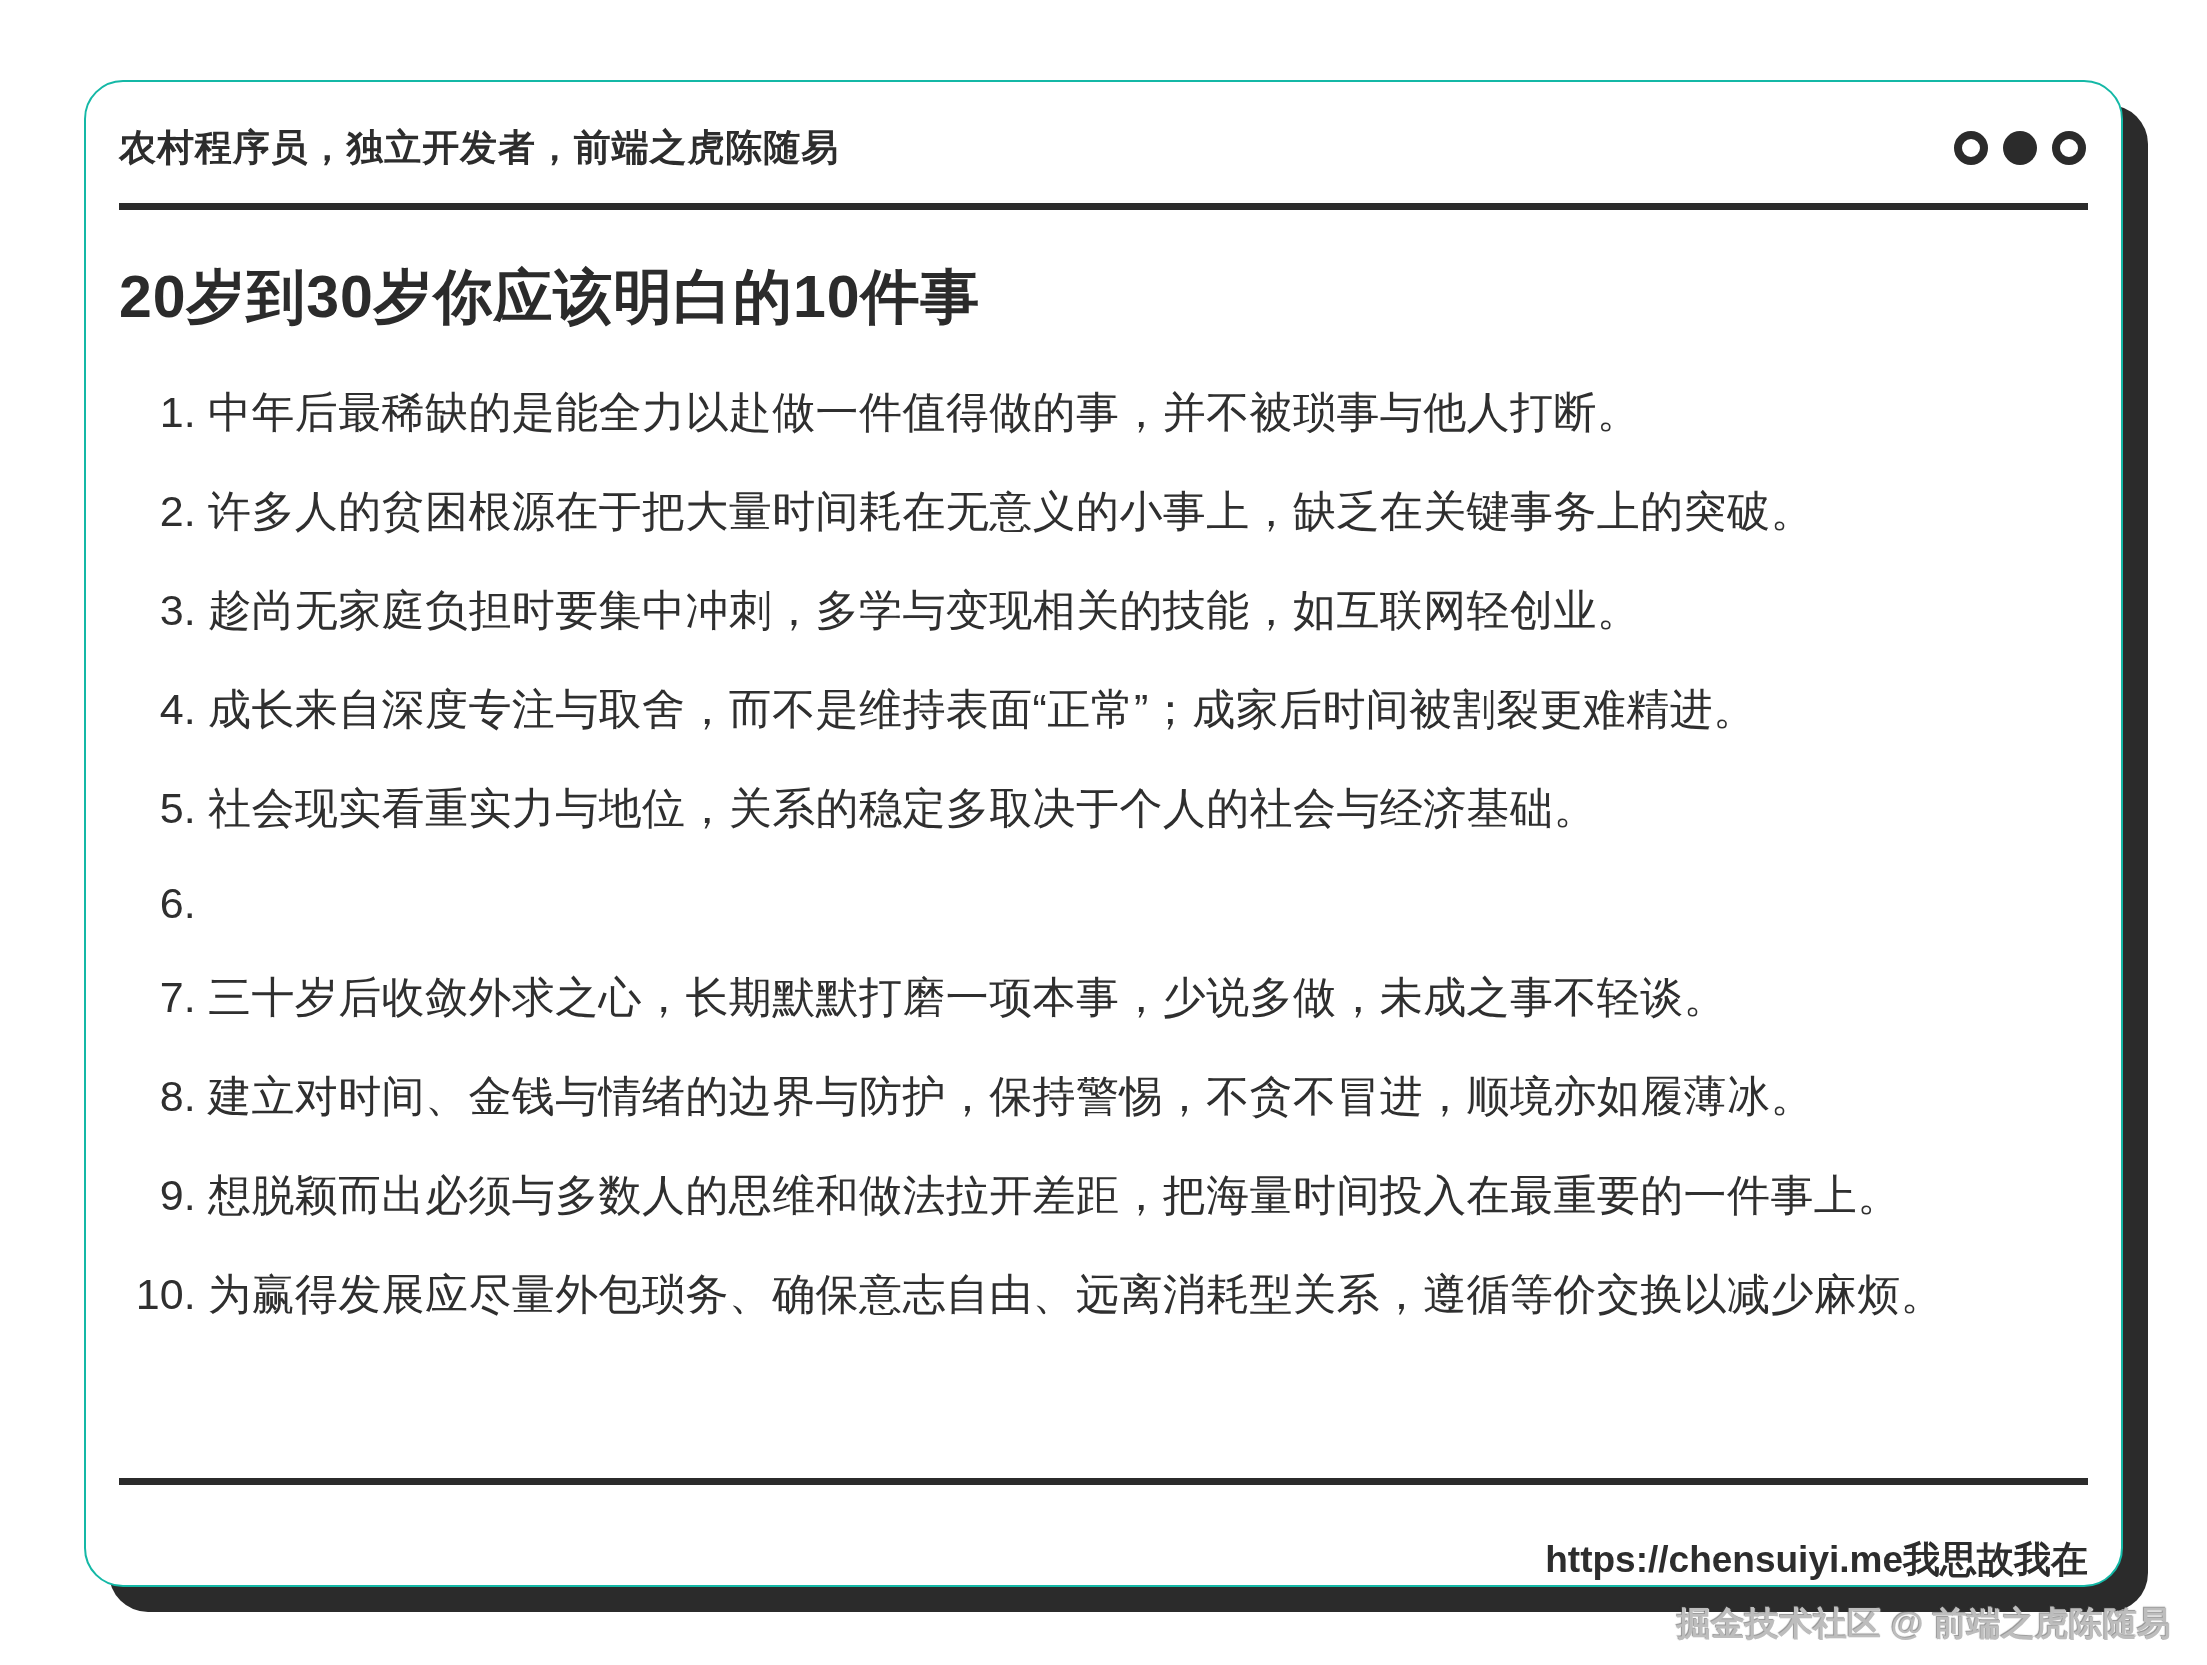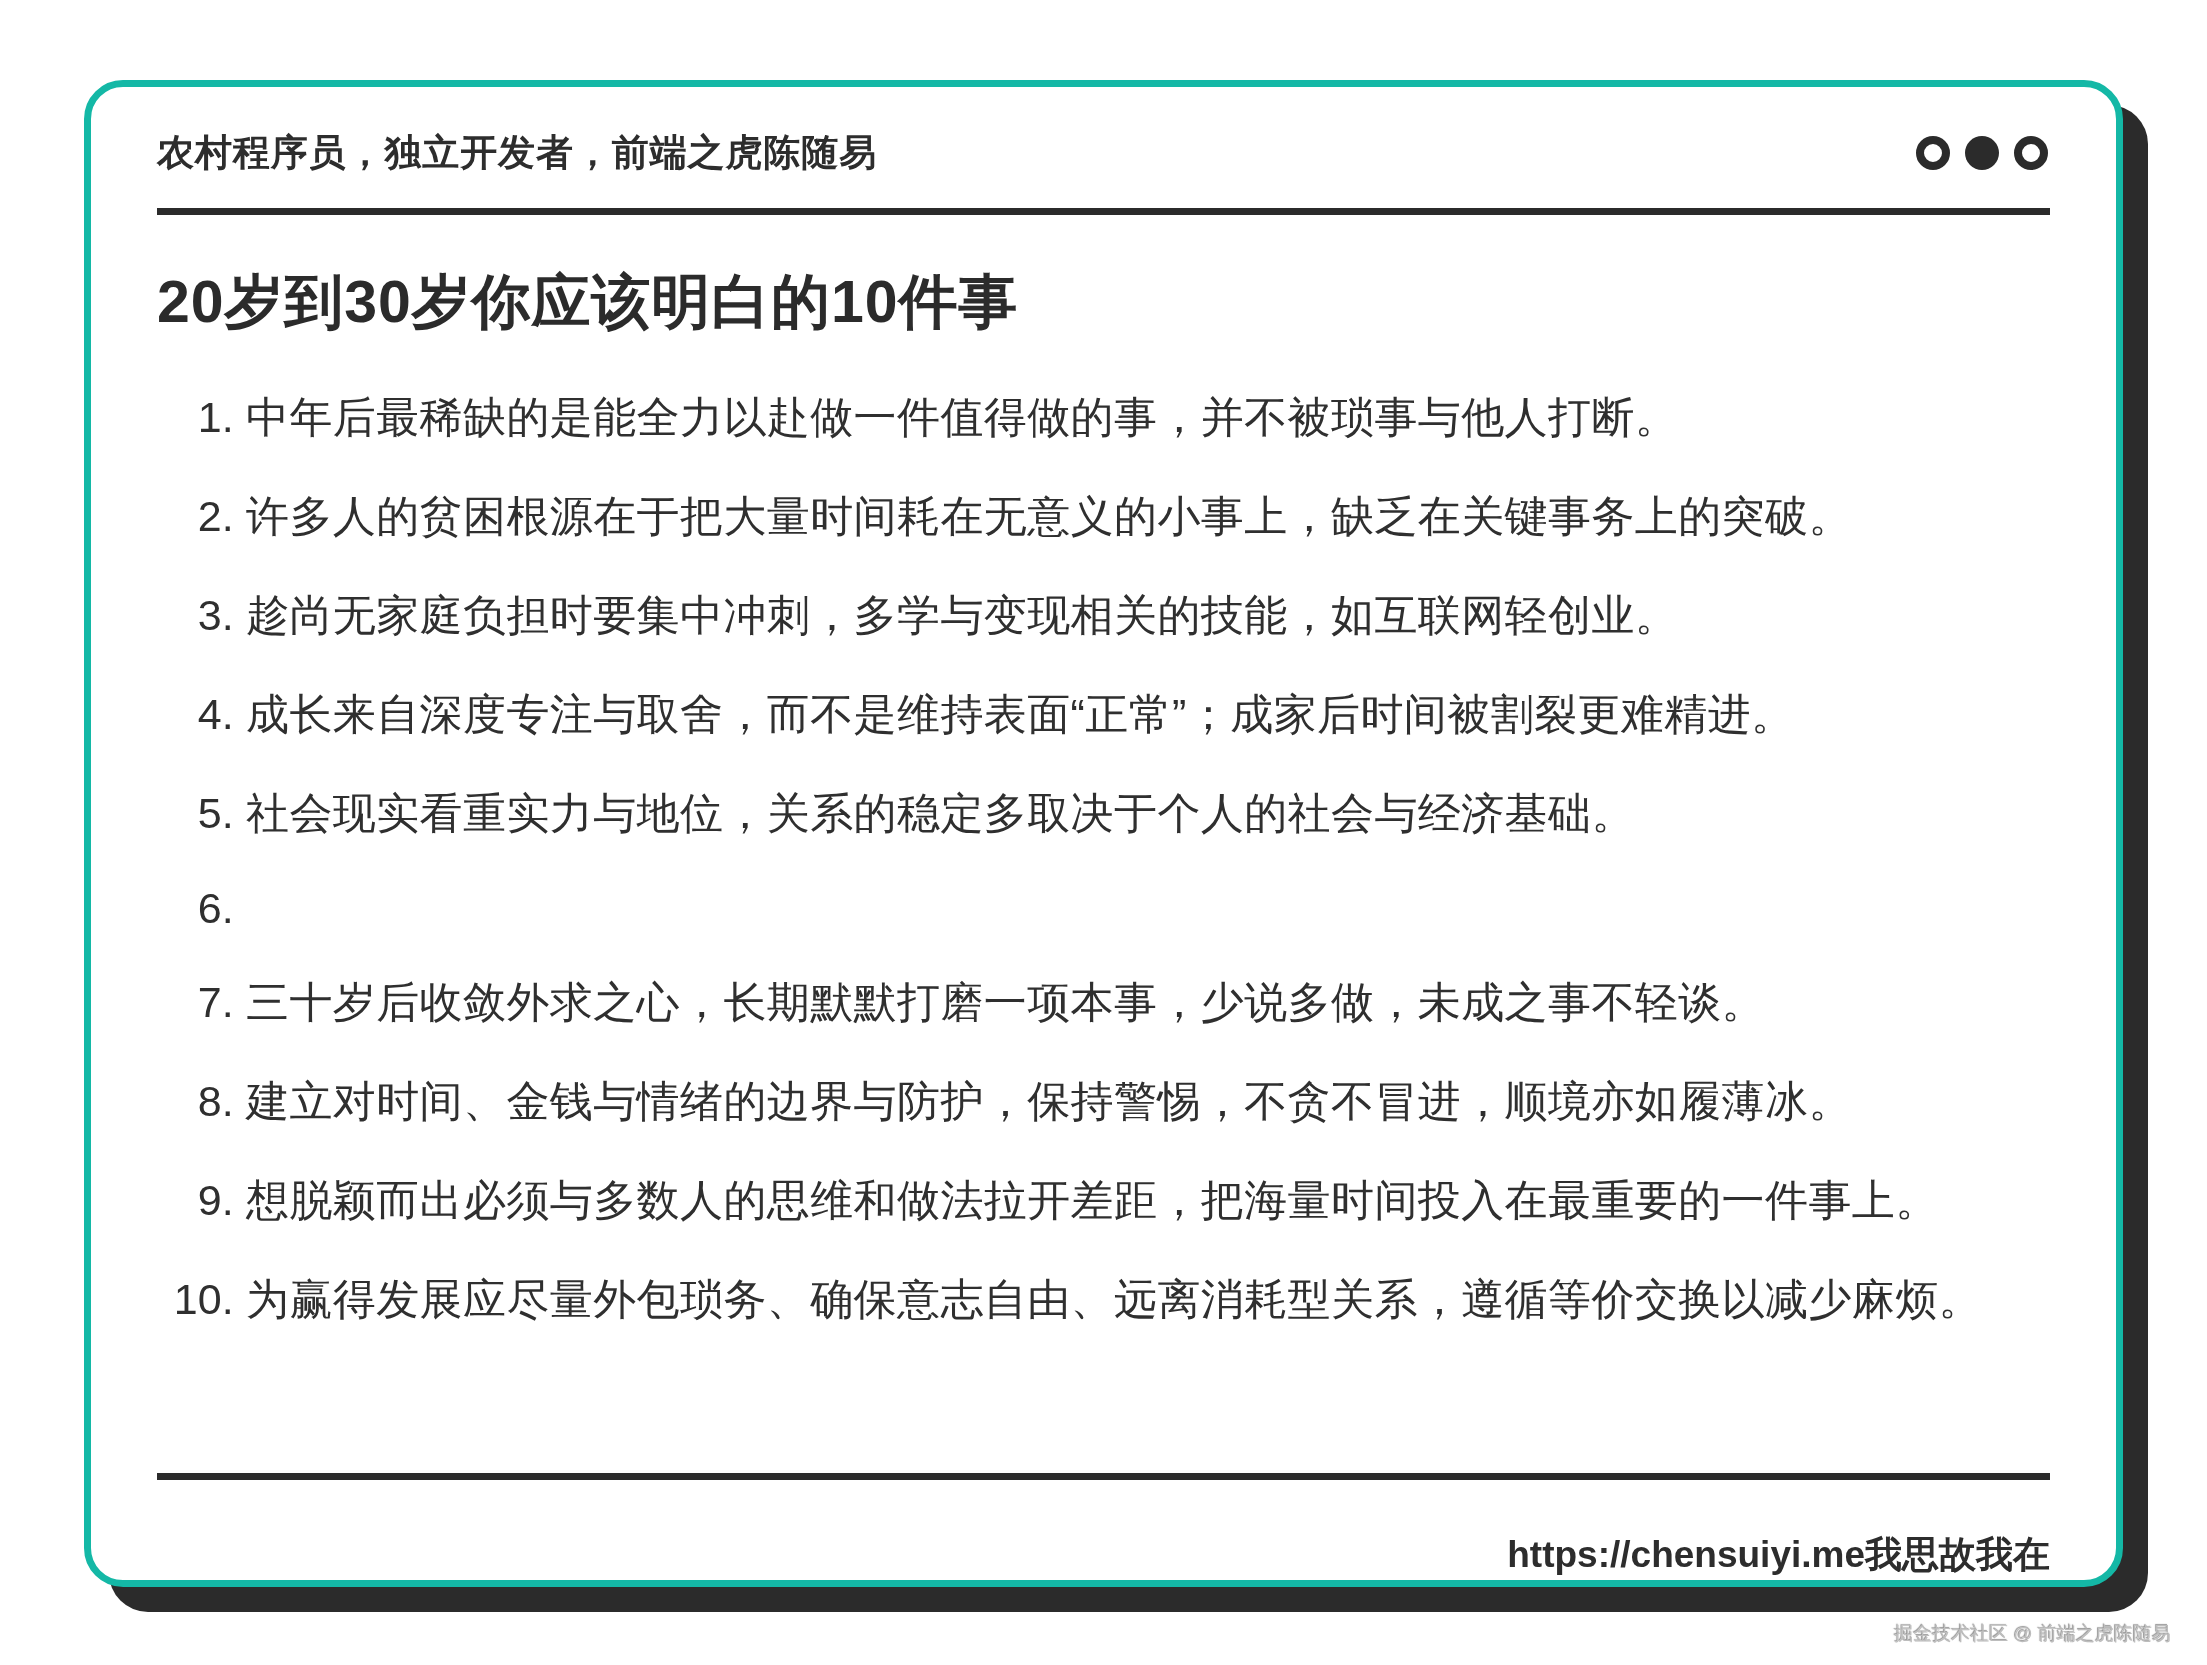--- a/index.html
+++ b/index.html
@@ -9,24 +9,24 @@
     font-family: "Liberation Sans", "DejaVu Sans", sans-serif;
     color: #2d2d2d;
     overflow: hidden;
     position: relative;
   }
   .card {
     position: absolute;
     left: 84px; top: 80px;
     width: 2039px; height: 1507px;
     background: #ffffff;
-    border: 7px solid #14b8a6;
+    border: 2px solid #14b8a6;
     border-radius: 39px;
     box-shadow: 25px 25px 0 0 #2b2b2b;
-    padding: 0 66px;
+    padding: 0 33px;
     display: flex;
     flex-direction: column;
   }
   .header-row {
     margin-top: 41px;
     display: flex;
     align-items: center;
     justify-content: space-between;
   }
   .brand {
@@ -91,22 +91,22 @@
   .footer-url, .footer-motto {
     font-size: 37px;
     font-weight: bold;
     color: #2d2d2d;
     white-space: nowrap;
   }
   .watermark {
     position: absolute;
     right: 37px;
     bottom: 17.7px;
-    font-size: 19px;
-    font-weight: normal;
+    font-size: 34px;
+    font-weight: bold;
     color: #bdbdbd;
     text-shadow: -0.9px -0.9px 0.9px rgba(60,60,60,0.55), 0.9px 0.9px 0.9px rgba(255,255,255,0.9);
     white-space: nowrap;
     z-index: 5;
   }
 </style>
 </head>
 <body>
 
 <div class="card">

